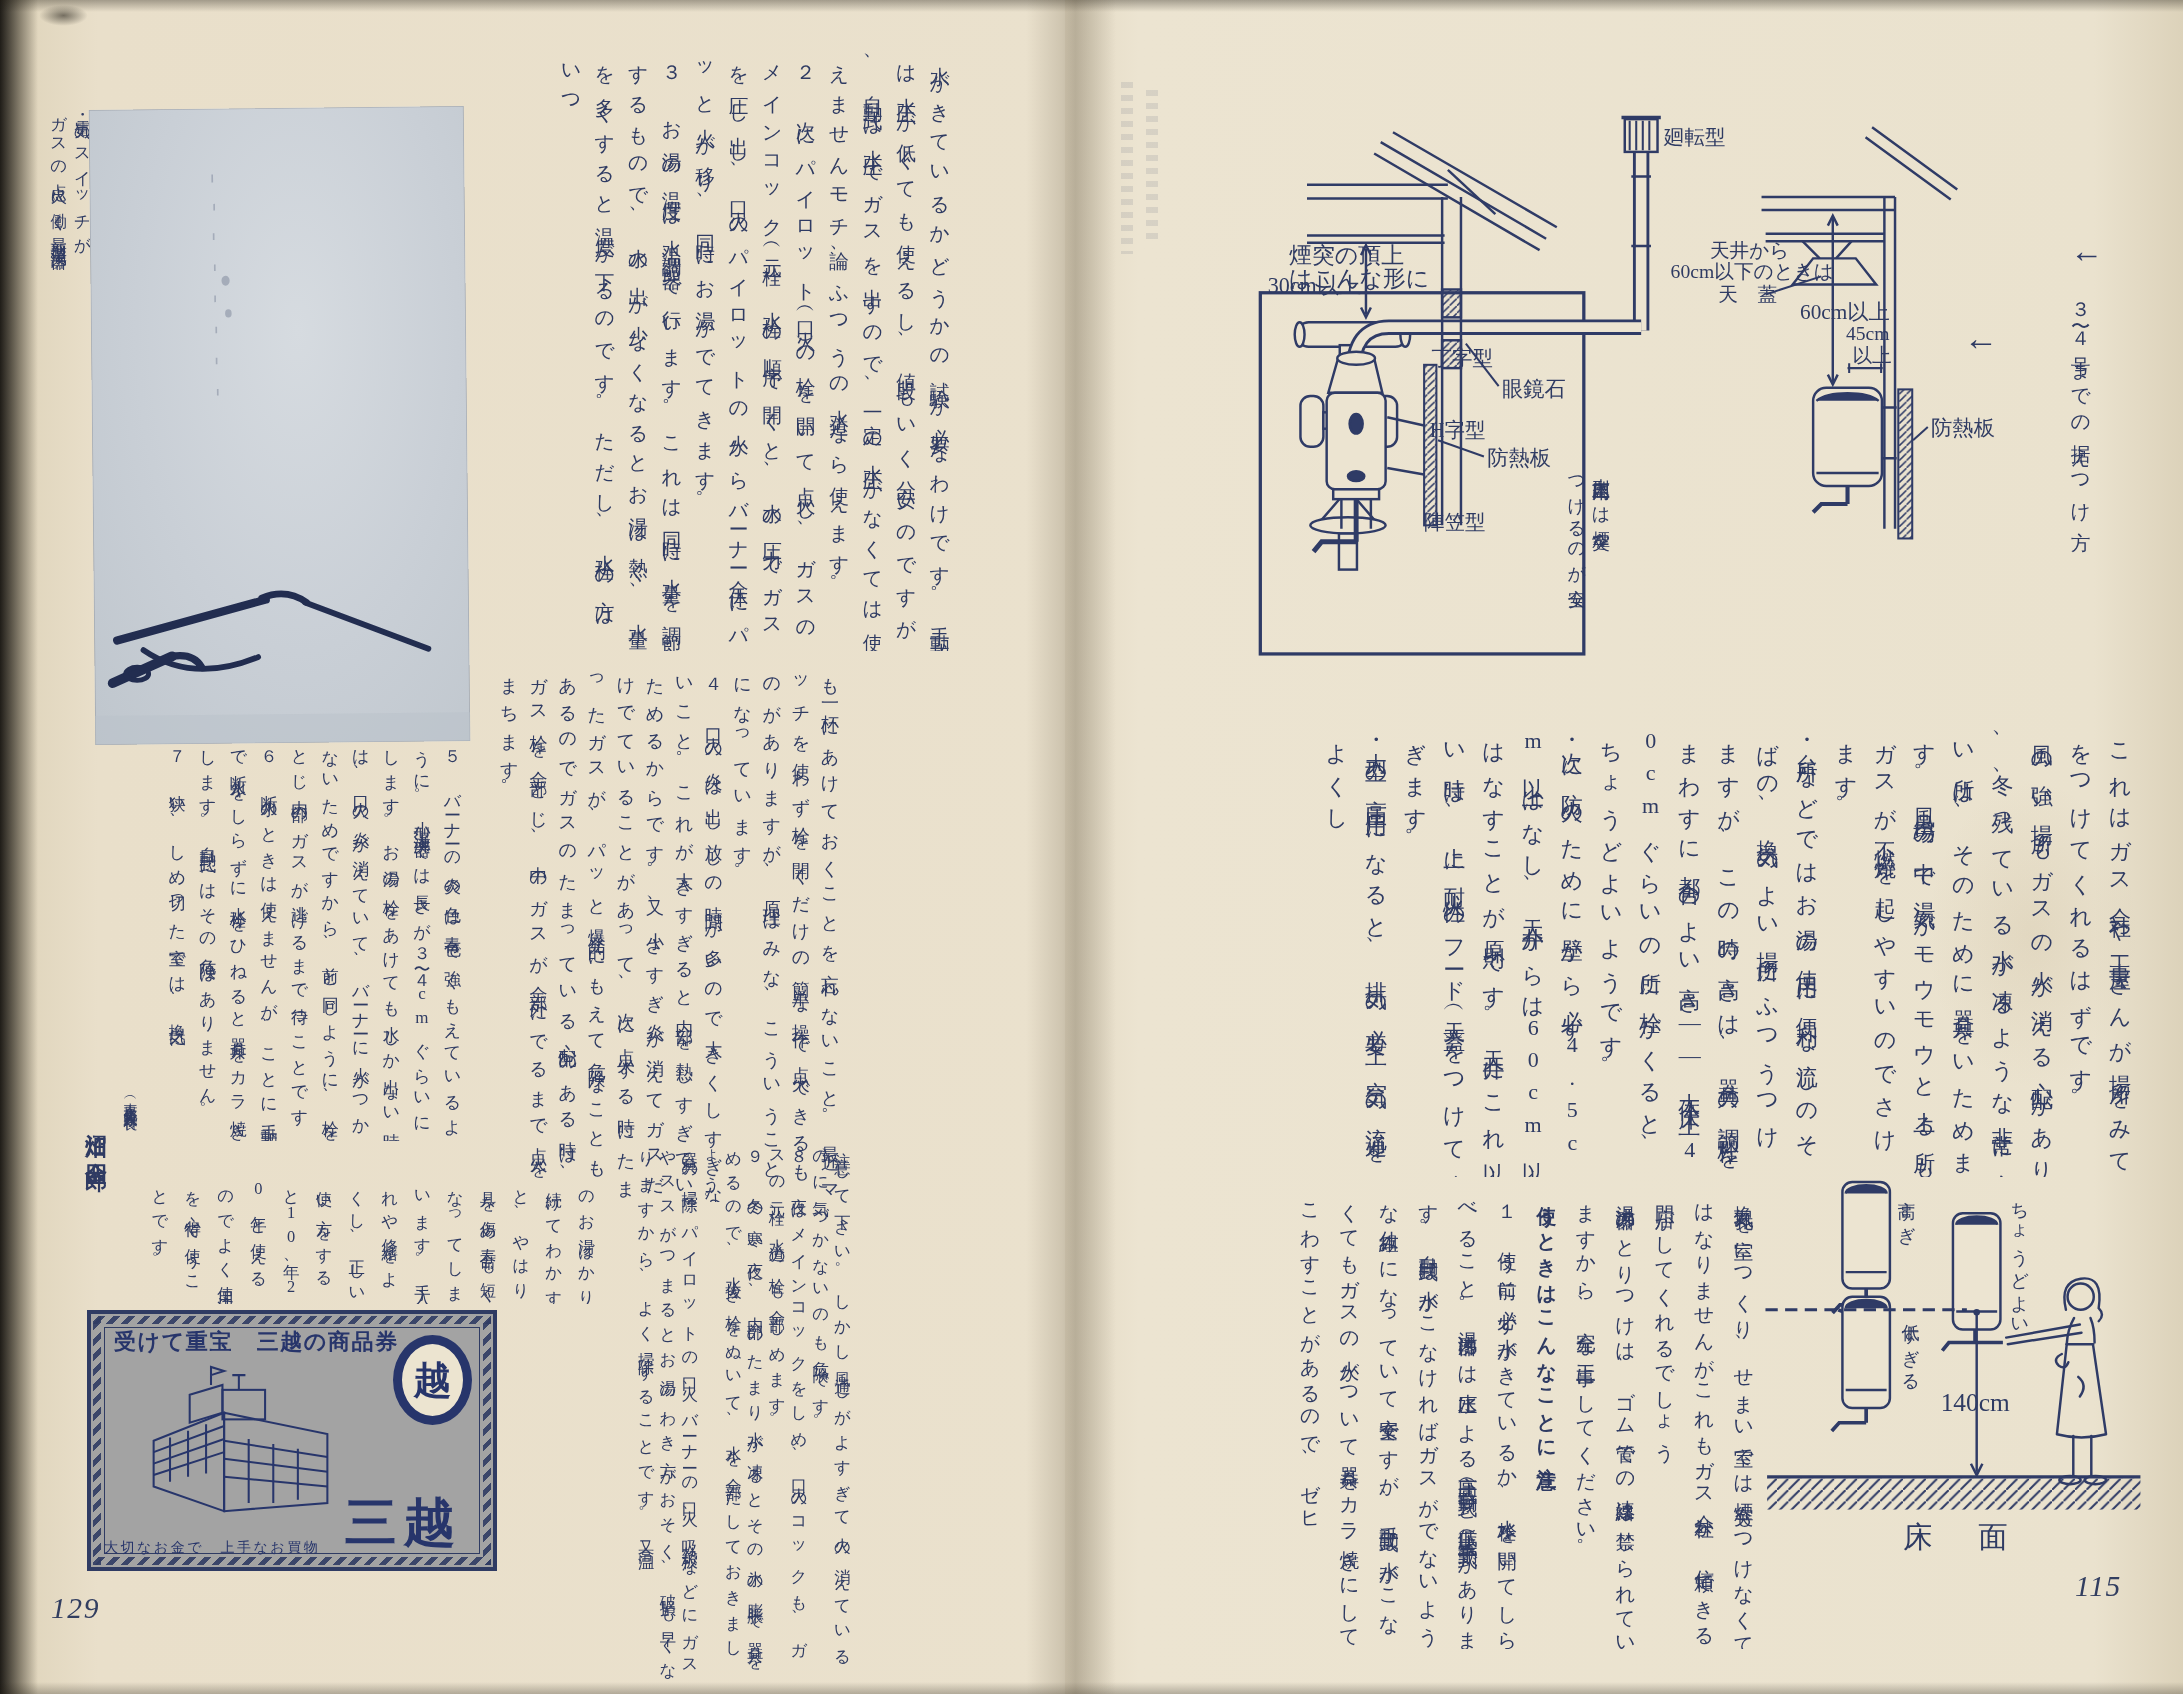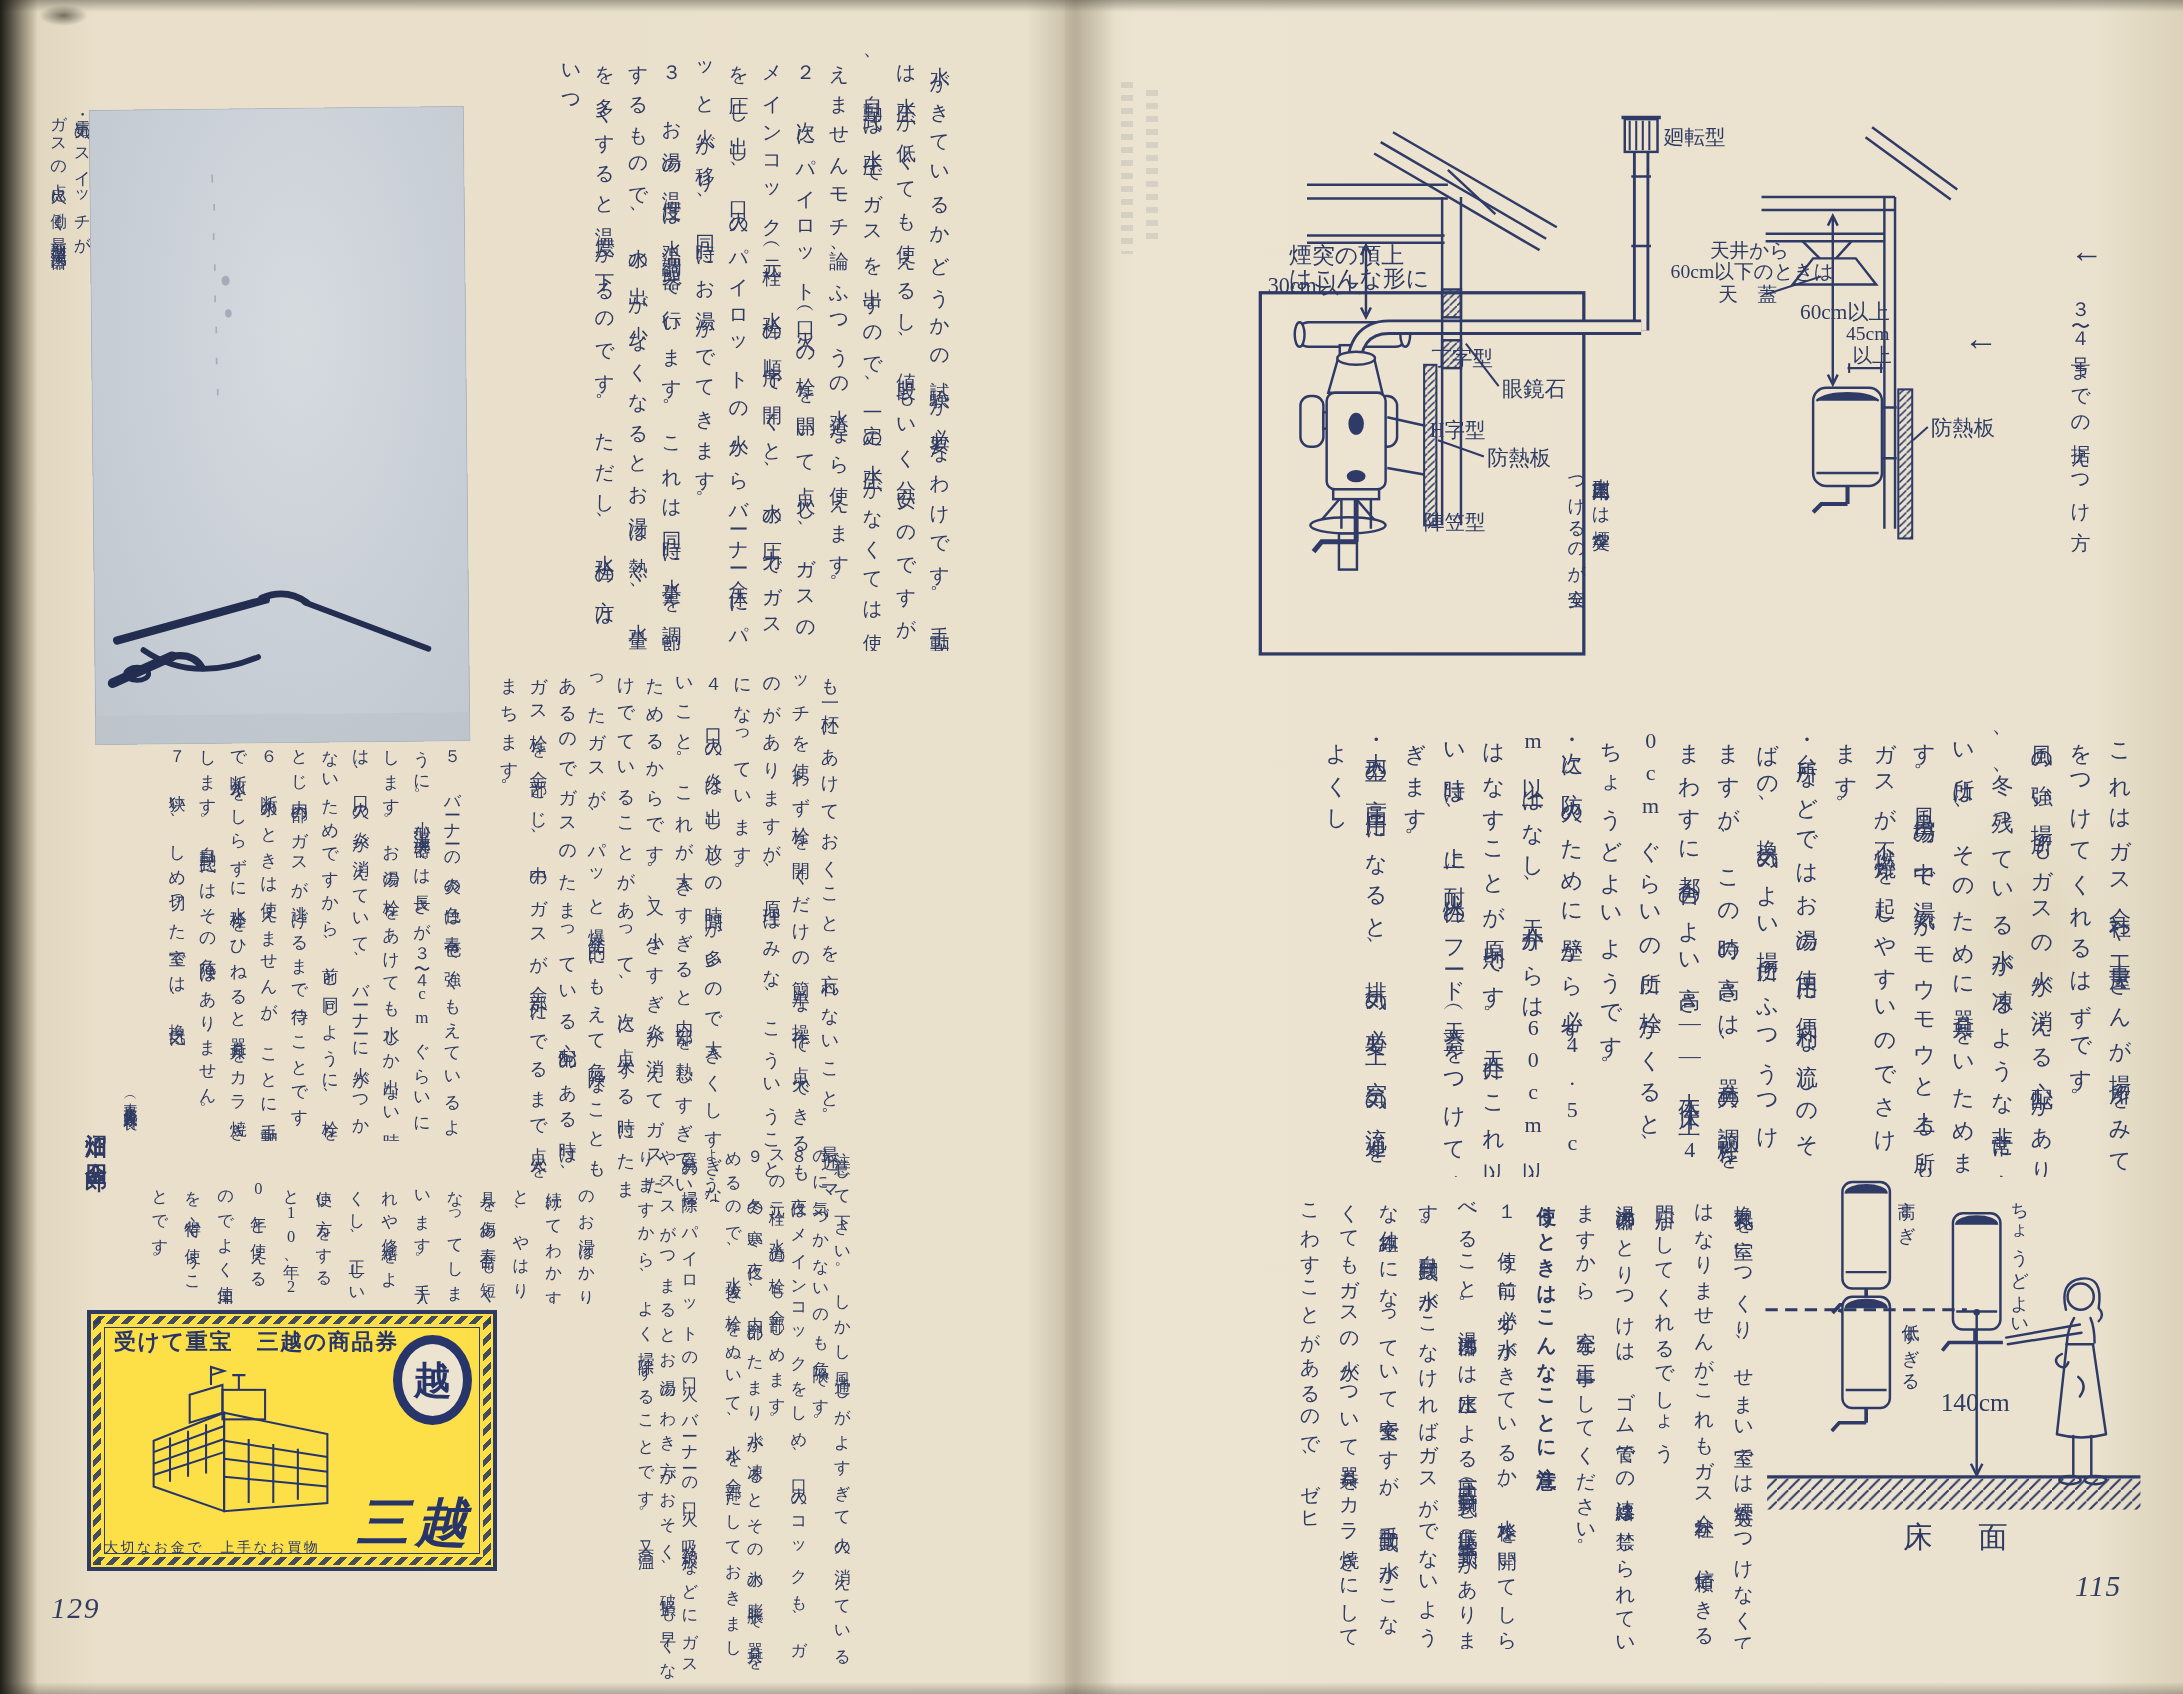--- a/index.html
+++ b/index.html
@@ -26,30 +26,30 @@
   .bold{font-weight:bold;}
   .ht{position:absolute;color:var(--ink);} 
 
   
   #photo{position:absolute;left:92px;top:108px;width:375px;height:635px;background:
      radial-gradient(ellipse at 55% 35%,#d6dbe0 0%,#c9cfd6 55%,#bfc6cd 100%);
      transform:rotate(-.6deg);box-shadow:0 0 0 0.8px rgba(120,125,135,.4) inset;}
   #photo svg{position:absolute;left:0;top:0;}
 
   
-  #ad{position:absolute;left:87px;top:1310px;width:410px;height:261px;border:4.9px solid var(--ink);background:#fde047;box-sizing:border-box;}
+  #ad{position:absolute;left:87px;top:1310px;width:410px;height:261px;border:4.9px solid var(--ink);background:#a3a3a3;box-sizing:border-box;}
   #ad .band{position:absolute;background-image:repeating-linear-gradient(-45deg,var(--ink) 0 4.9px,transparent 4.9px 10.7px);opacity:.9;}
   #ad .band.top{left:1.6px;top:1.6px;right:1.6px;height:8.2px;}
   #ad .band.bot{left:1.6px;bottom:1.6px;right:1.6px;height:8.2px;}
   #ad .band.l{left:1.6px;top:1.6px;bottom:1.6px;width:8.2px;}
   #ad .band.r{right:1.6px;top:1.6px;bottom:1.6px;width:8.2px;}
   #ad .inner{position:absolute;left:13px;top:13px;right:13px;bottom:13px;border:1.6px solid var(--ink);}
   #ad .headline{position:absolute;left:23px;top:13px;font-size:22px;font-weight:bold;color:#27356b;letter-spacing:1.6px;}
   #ad .slogan{position:absolute;left:13px;bottom:9.8px;font-size:14px;font-weight:normal;color:#27356b;letter-spacing:2.5px;}
-  #ad .brand{position:absolute;right:19px;bottom:18px;font-size:52px;font-weight:bold;color:#27356b;letter-spacing:6.6px;line-height:1;font-style:italic;}
+  #ad .brand{position:absolute;right:31px;bottom:18px;font-size:52px;font-weight:bold;color:#27356b;letter-spacing:6.6px;line-height:1;}
   #ad .logo{position:absolute;right:21px;top:21px;width:61px;height:72px;border:9px solid #27356b;border-radius:50%;
       display:flex;align-items:center;justify-content:center;background:#ece4d0;}
   #ad .logo span{font-size:38px;font-weight:bold;color:#27356b;}
 
   .pagenum{position:absolute;font-style:italic;font-size:29.5px;color:#323e60;letter-spacing:1.6px;font-family:"Liberation Serif",serif;}
 
   svg text{fill:var(--ink);font-family:"Liberation Serif","DejaVu Serif",serif;}
   .smudge{position:absolute;opacity:.13;background-image:repeating-linear-gradient(180deg,#49536f 0 5.7px,transparent 5.7px 13px);width:11.5px;}
   .stain{position:absolute;border-radius:50%;background:radial-gradient(ellipse at center,rgba(150,120,70,.10),rgba(150,120,70,0) 70%);}
 </style>

